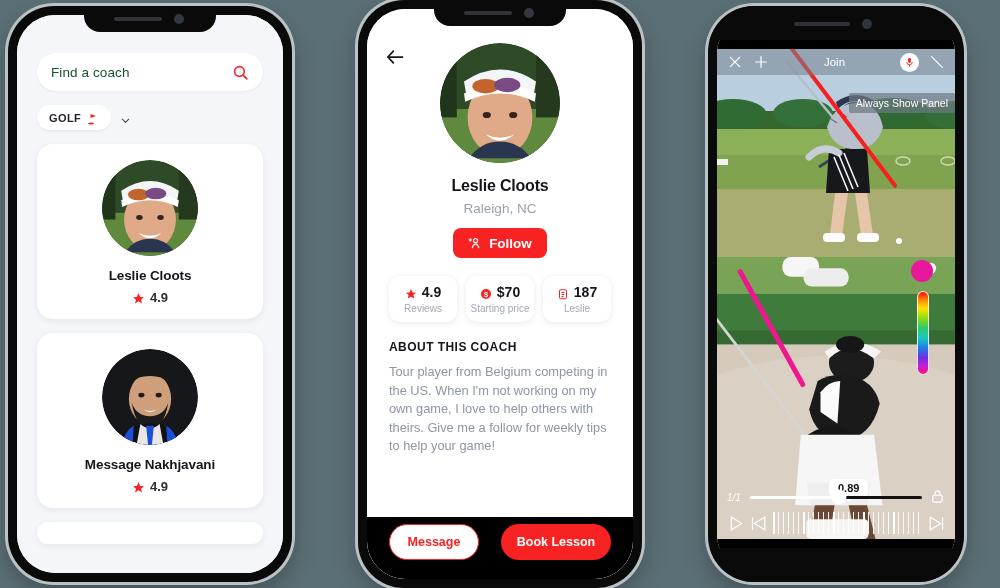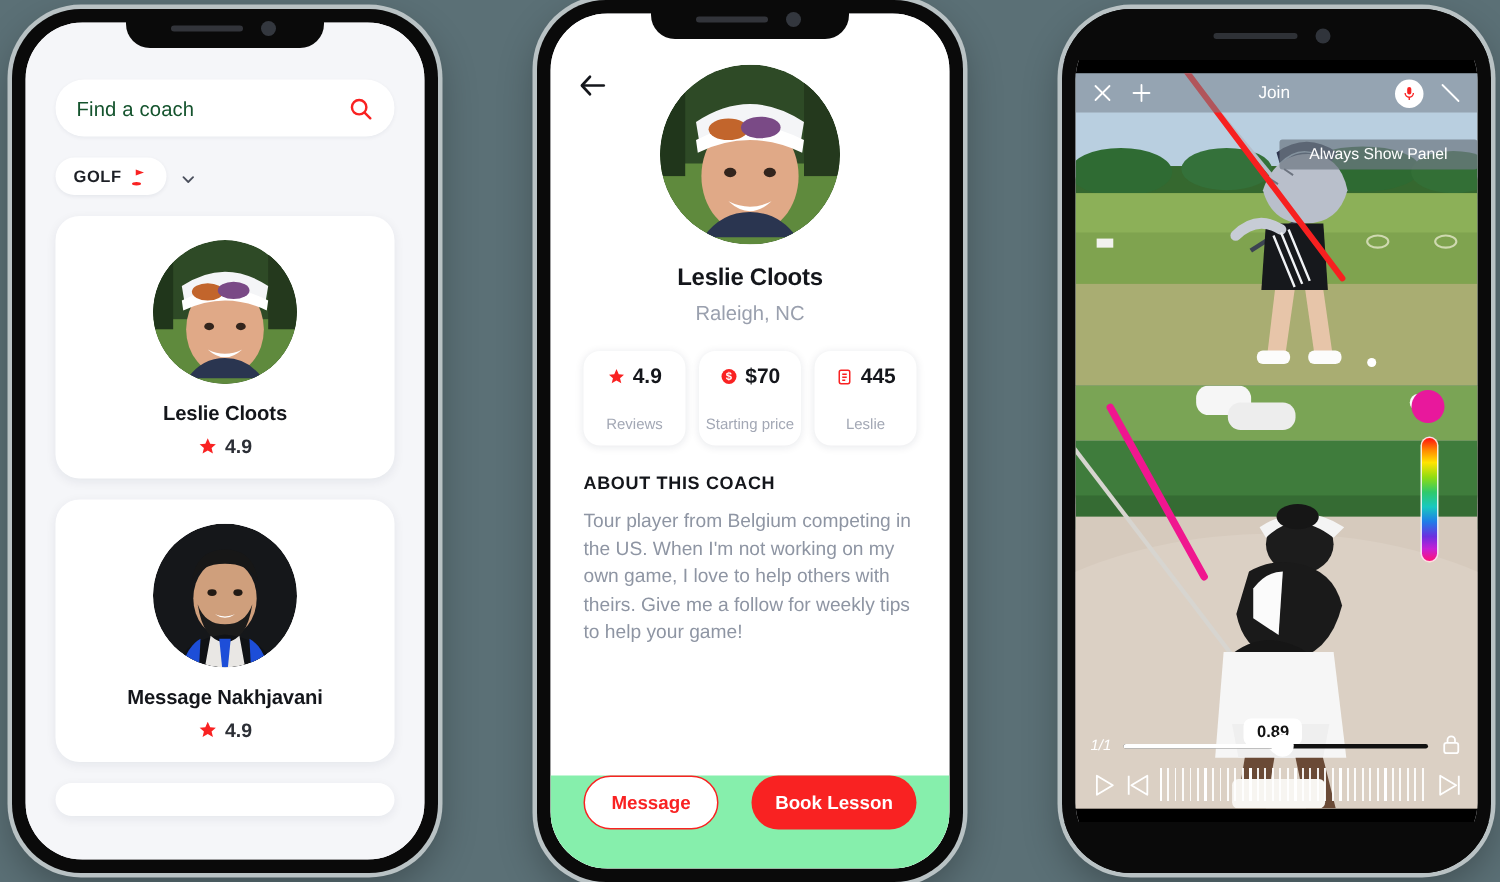--- a/index.html
+++ b/index.html
@@ -14,21 +14,21 @@
   
   .phone {
     position: absolute;
     border-radius: 46px;
     background: #0a0a0a;
     box-shadow: 0 0 0 3px #b9c2c4, 0 10px 26px rgba(0,0,0,.30);
     overflow: hidden;
   }
   .phone.p1 { left: 8px;  top: 6px;  width: 284px; height: 576px; }
   .phone.p2 { left: 358px;top: 0px;  width: 284px; height: 588px; }
-  .phone.p3 { left: 708px;top: 6px;  width: 286px; height: 576px; }
+  .phone.p3 { left: 708px;top: 6px;  width: 256px; height: 576px; }
 
   .screen {
     position: absolute; left: 9px; top: 9px; right: 9px; bottom: 9px;
     border-radius: 38px; overflow: hidden; background: #f5f6f9;
   }
   
   .notch {
     position: absolute; left: 50%; transform: translateX(-50%); top: 0;
     width: 132px; height: 26px; background: #0a0a0a;
     border-bottom-left-radius: 16px; border-bottom-right-radius: 16px;
@@ -93,26 +93,26 @@
     font-size:13.5px; font-weight:700; font-family:"Liberation Sans", sans-serif; cursor:pointer;
   }
   .stats { margin-top:18px; display:flex; gap:9px; justify-content:center; }
   .stat {
     flex:1; background:#fff; border-radius:11px; padding: 8px 4px 8px;
     display:flex; flex-direction:column; align-items:center;
     box-shadow: 0 1px 6px rgba(20,30,60,.10);
   }
   .stat .top { display:flex; align-items:center; gap:5px; }
   .stat .v { font-size:14px; font-weight:700; color:#14161b; }
-  .stat .k { margin-top:20px; font-size:10px; color:#a3a8b5; }
+  .stat .k { margin-top:3px; font-size:10px; color:#a3a8b5; }
   .about-h { margin-top:18px; font-size:12px; font-weight:700; color:#14161b; letter-spacing:.45px; }
   .about-p { margin-top:9px; font-size:12.8px; line-height:1.45; color:#8e95a3; }
   .p2-actions {
-    position:absolute; left:0; right:0; bottom:0; height:62px; background:#86efac;
-    display:flex; gap:22px; padding: 0 22px 12px;
+    position:absolute; left:0; right:0; bottom:0; height:62px; background:#000000;
+    display:flex; align-items:center; gap:22px; padding: 0 22px 12px;
   }
   .btn-outline {
     flex:1; height:36px; border:1.4px solid #f92222; color:#f92222; background:#fff;
     border-radius:18px; font-size:12.5px; font-weight:700;
     font-family:"Liberation Sans", sans-serif; cursor:pointer;
   }
   .btn-fill {
     flex:1.25; height:36px; border:none; background:#f92222; color:#fff;
     border-radius:18px; font-size:12.5px; font-weight:700;
     font-family:"Liberation Sans", sans-serif; cursor:pointer;
@@ -136,21 +136,21 @@
   }
   .toolbar .t-title { flex:1; text-align:center; color:#fff; font-size:11.5px; }
   .tool-ico { width:16px; height:16px; }
   .mic-btn {
     width:19px; height:19px; border-radius:50%; background:#fff;
     display:flex; align-items:center; justify-content:center; flex:none;
   }
   .panel-tag {
     position:absolute; right:0; top:78px; z-index:13;
     background: rgba(110,120,130,.72); color:#fff;
-    font-size:10.5px; padding: 4px 20px; border-radius:2px;
+    font-size:10.5px; padding: 4px 7px; border-radius:2px;
   }
   .color-dot {
     position:absolute; right:22px; top:245px; width:22px; height:22px; border-radius:50%;
     background:#e8189c; z-index:13;
   }
   .spectrum {
     position:absolute; right:26px; top:276px; width:12px; height:84px; border-radius:6px;
     z-index:13; border:1.2px solid rgba(255,255,255,.85);
     background: linear-gradient(#ff1111 0%, #ff8a00 10%, #ffe400 20%, #8fdc12 32%,
       #2fc96b 44%, #18c9c0 56%, #1f7de8 68%, #6b2fe0 80%, #c520d6 90%, #ff1177 100%);
@@ -343,20 +343,32 @@
                     <ellipse cx="56" cy="35" rx="11" ry="6" fill="#7a4a86"></ellipse>
                   <ellipse cx="39" cy="60" rx="3.4" ry="2.6" fill="#33251d"></ellipse>
                     <ellipse cx="61" cy="60" rx="3.4" ry="2.6" fill="#33251d"></ellipse>
                   <path d="M38 76q12 11 24 0q-12 6-24 0z" fill="#fff"></path>
                   <path d="M24 96q10-14 26-14t26 14z" fill="#2a3550"></path>
                 </g>
               </svg>
             </div>
             <div class="nm">Leslie Cloots</div>
             <div class="loc">Raleigh, NC</div>
+            <button class="followbtn">
+              <span style="width:14px;height:14px;display:block;">
+                <svg viewBox="0 0 24 24" fill="none" stroke="#fff" stroke-width="2" stroke-linecap="round">
+                  <circle cx="13" cy="8" r="3.4"></circle>
+                    <path d="M7.5 20q1.5-6 5.5-6t5.5 6"></path>
+                  <line x1="3.5" y1="8" x2="3.5" y2="8.2"></line>
+                    <line x1="2" y1="6.5" x2="6" y2="6.5"></line>
+                    <line x1="4" y1="4.5" x2="4" y2="8.5"></line>
+                </svg>
+              </span>
+              <span>Follow</span>
+            </button>
           </div>
 
           <div class="stats">
             <div class="stat">
               <div class="top">
                 <span style="width:12px;height:12px;display:block;">
                   <svg viewBox="0 0 24 24" fill="#f92222">
                       <polygon points="12,2 15,9 22,9.5 16.7,14.2 18.4,21 12,17.3 5.6,21 7.3,14.2 2,9.5 9,9"></polygon>
                     </svg>
                 </span>
@@ -379,21 +391,21 @@
             <div class="stat">
               <div class="top">
                 <span style="width:12px;height:12px;display:block;">
                   <svg viewBox="0 0 24 24" fill="none" stroke="#f92222" stroke-width="2">
                     <rect x="5" y="3.5" width="14" height="18" rx="2.4"></rect>
                       <line x1="9" y1="9" x2="15" y2="9"></line>
                     <line x1="9" y1="13" x2="15" y2="13"></line>
                       <line x1="9" y1="17" x2="13" y2="17"></line>
                     </svg>
                 </span>
-                <span class="v">445</span>
+                <span class="v">187</span>
               </div>
               <div class="k">Leslie</div>
             </div>
           </div>
 
           <div class="about-h">ABOUT THIS COACH</div>
           <div class="about-p">Tour player from Belgium competing in the US. When I'm not working on my own game, I love to help others with theirs. Give me a follow for weekly tips to help your game!</div>
         </div>
 
         <div class="p2-actions">

